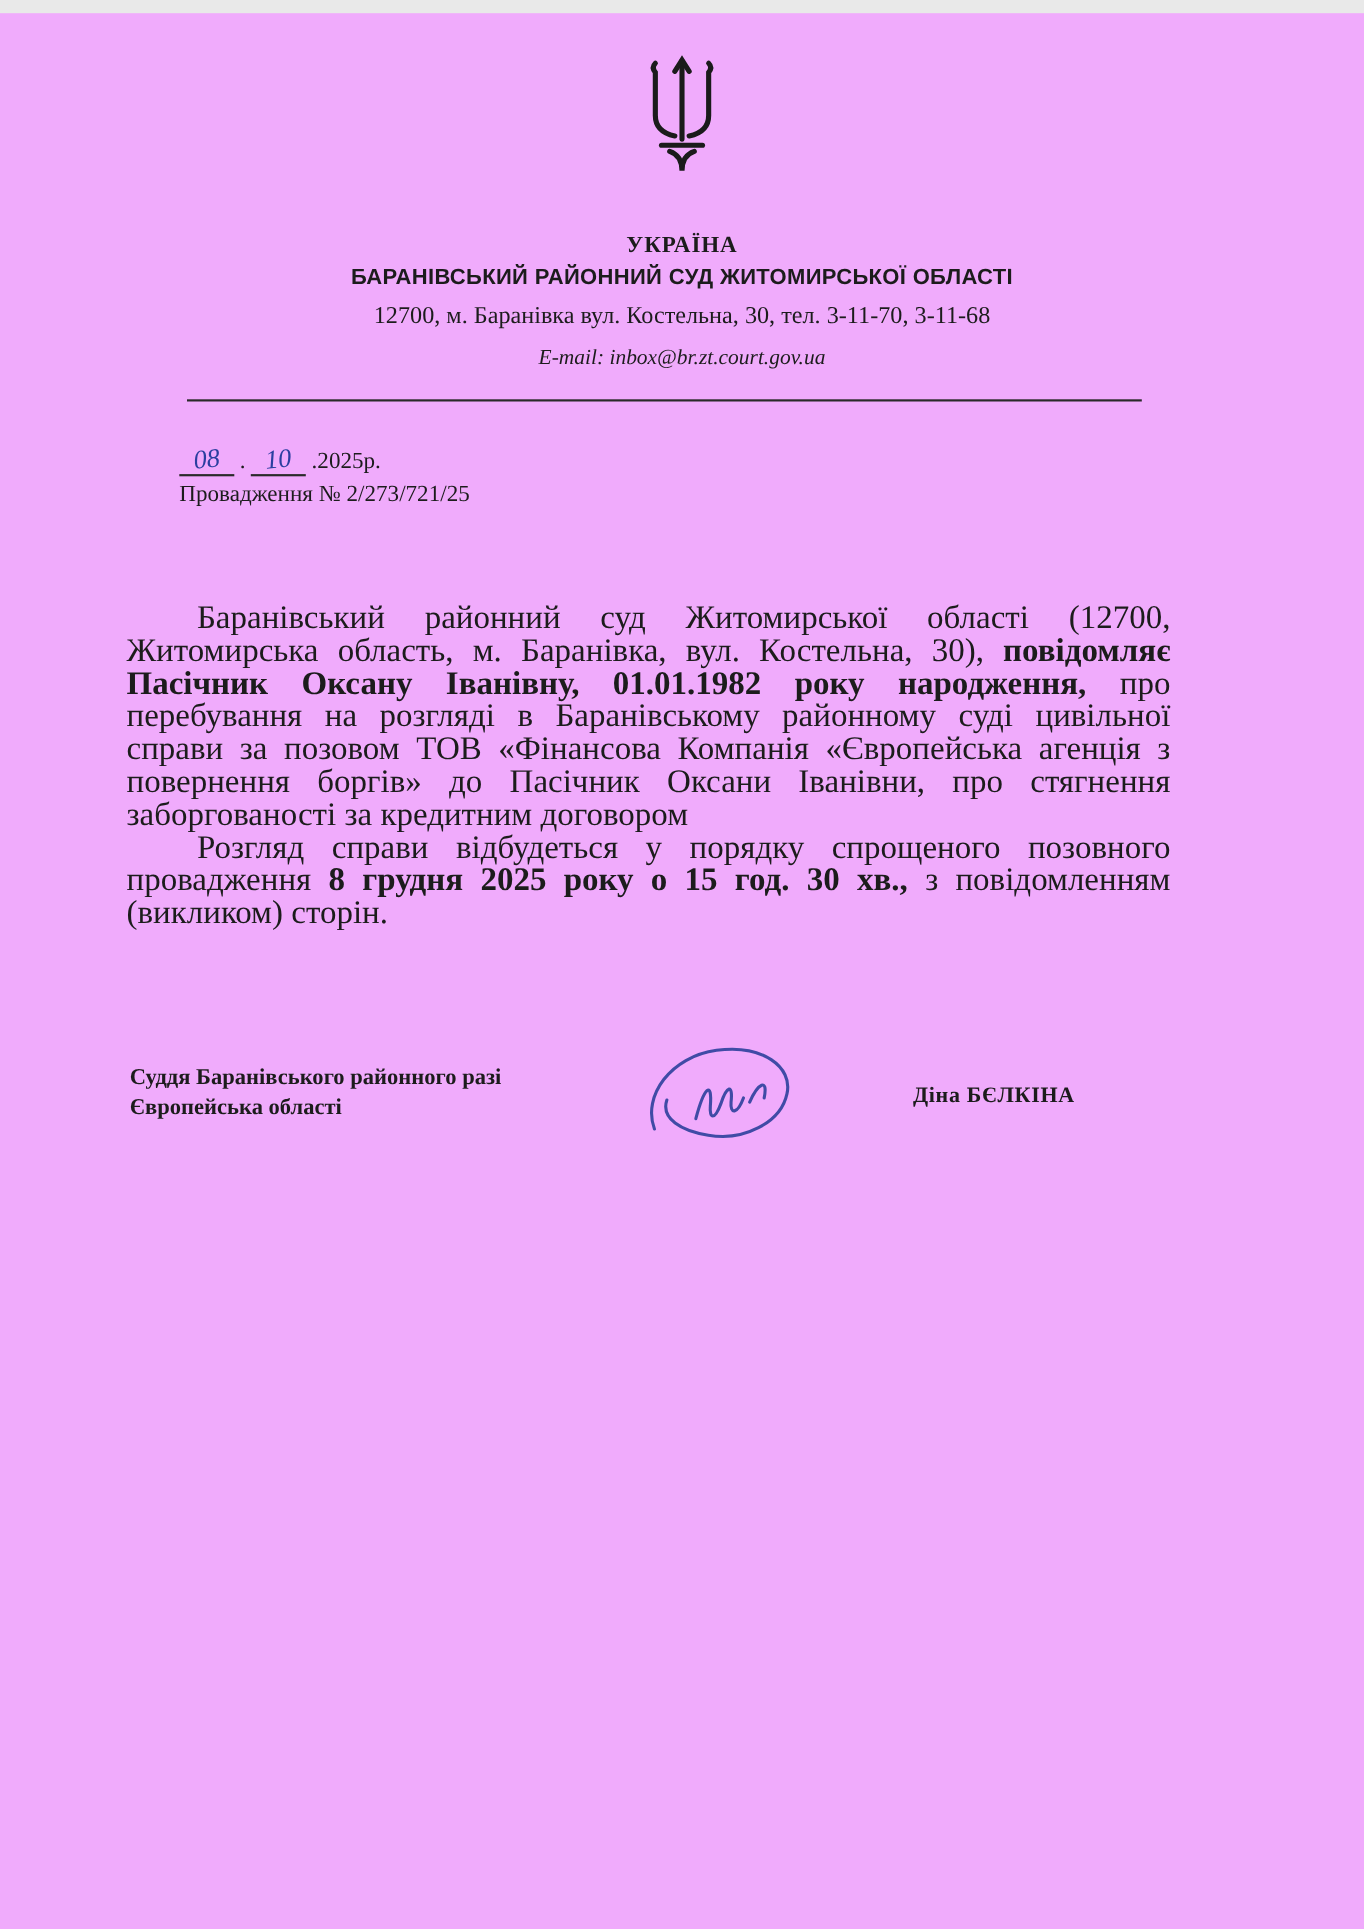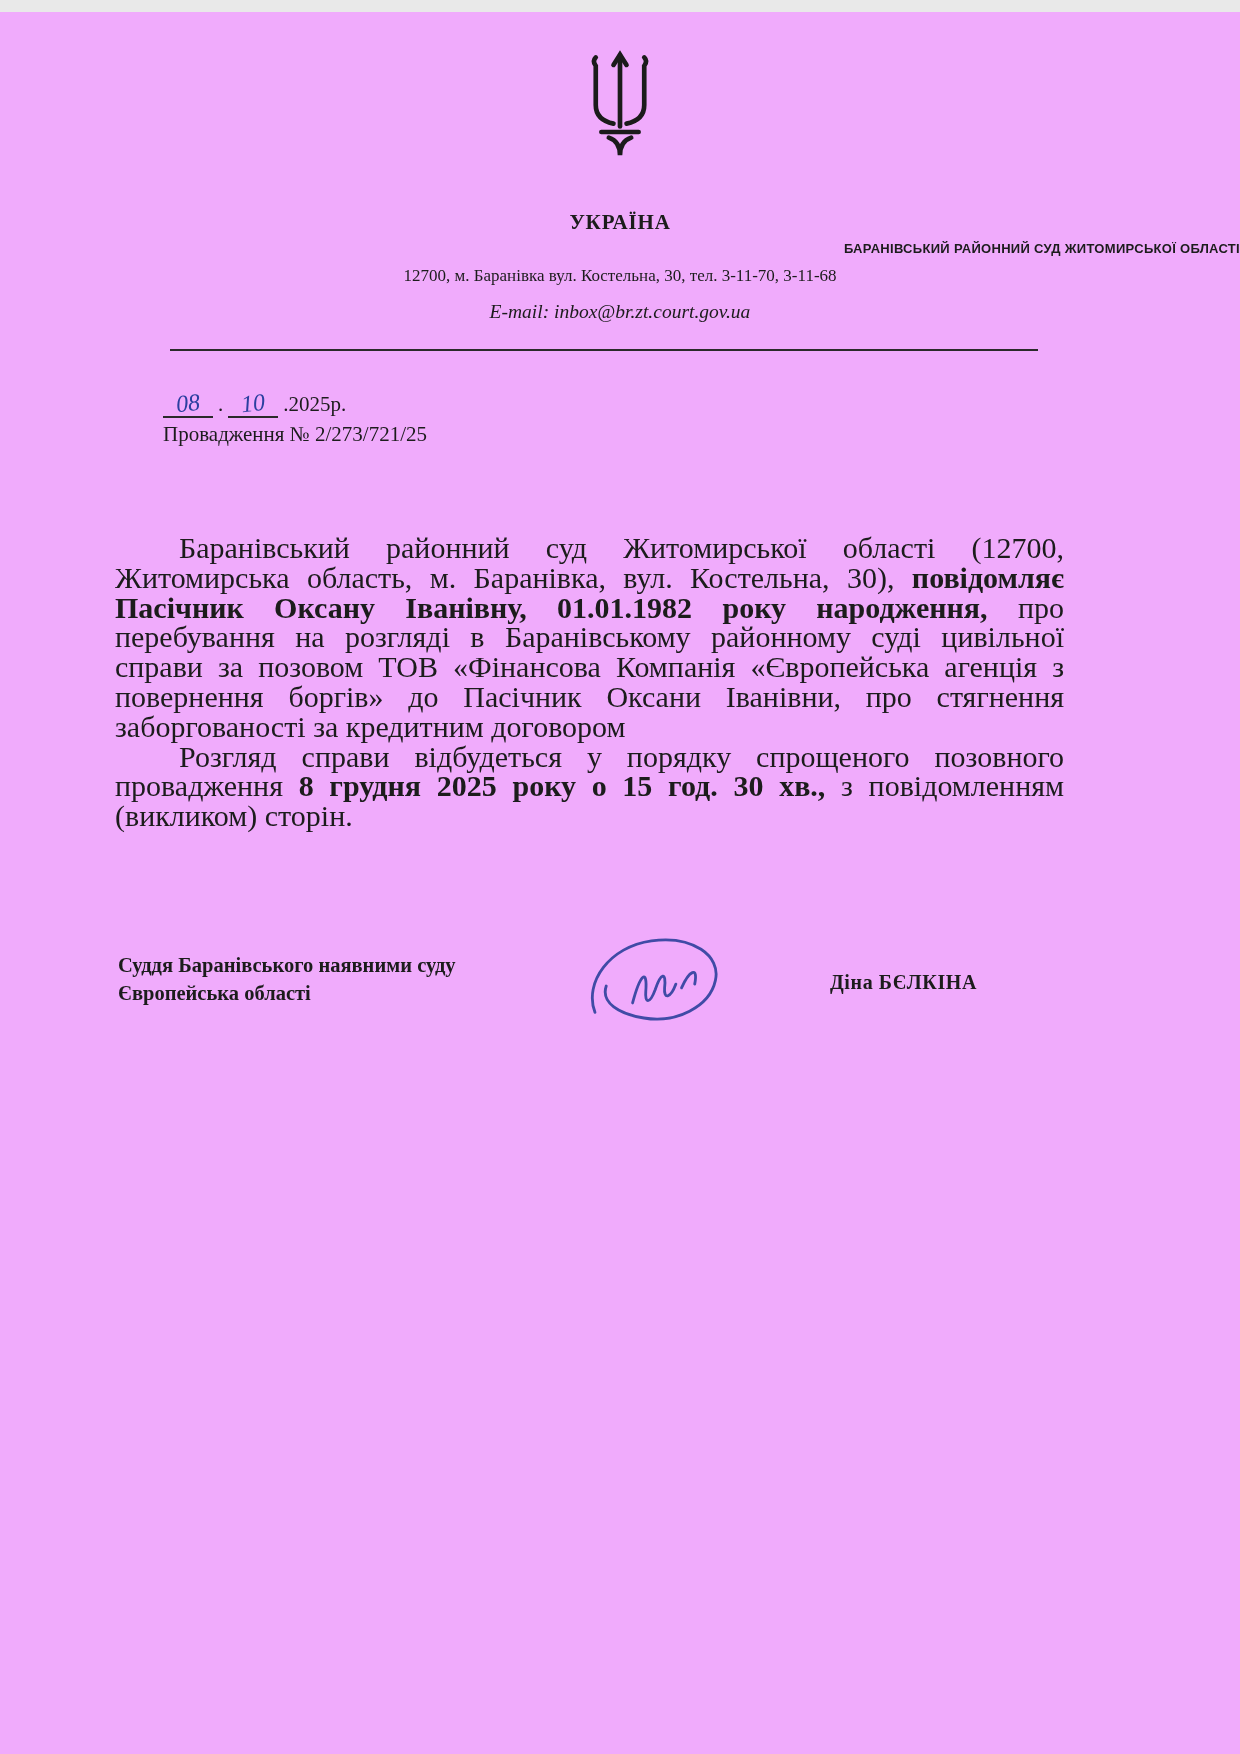--- a/index.html
+++ b/index.html
@@ -23,25 +23,24 @@
   .hdr-country {
     margin-top: 50px;
     font-size: 21px;
     font-weight: bold;
     letter-spacing: 0.8px;
   }
   .hdr-court {
     margin-top: 6px;
     font-family: "Liberation Sans", sans-serif;
     font-weight: bold;
-    font-size: 13px;
+    font-size: 20px;
     letter-spacing: 0.3px;
-    text-align: right;
   }
-  .hdr-addr { margin-top: 10px; font-size: 17px; }
+  .hdr-addr { margin-top: 10px; font-size: 22px; }
   .hdr-email { margin-top: 15px; font-size: 19.5px; font-style: italic; }
 
   .rule {
     margin: 26px 202px 0 170px;
     border-top: 2.5px solid #2a2a2a;
   }
 
   .meta {
     margin: 38px 0 0 163px;
     font-size: 21px;
@@ -120,21 +119,21 @@
     <div>Провадження № 2/273/721/25</div>
   </div>
 
   <div class="body-text">
     <p><span>Баранівський районний суд Житомирської області (12700, Житомирська область, м. Баранівка, вул. Костельна, 30), </span><b>повідомляє Пасічник Оксану Іванівну, 01.01.1982 року народження, </b><span>про перебування на розгляді в Баранівському районному суді цивільної справи за позовом  ТОВ «Фінансова Компанія «Європейська агенція з повернення боргів» до Пасічник Оксани Іванівни, про стягнення заборгованості за кредитним договором</span></p>
     <p><span>Розгляд справи  відбудеться у порядку спрощеного позовного провадження </span><b>8  грудня 2025 року о 15 год. 30 хв., </b><span>з повідомленням (викликом) сторін.</span></p>
   </div>
 
   <div class="sig-row">
     <div class="sig-left">
-      <div>Суддя Баранівського наявними суду</div>
+      <div>Суддя Баранівського районного разі</div>
       <div>Європейська області</div>
     </div>
     <div class="sig-scrawl">
       <svg viewBox="0 0 170 120" width="160" height="114" aria-hidden="true">
         <g fill="none" stroke="#32439f" stroke-width="3" stroke-linecap="round" opacity="0.92">
           <path d="M18 88 C 6 56, 34 18, 78 12 C 122 6, 152 28, 146 54 C 140 82, 104 100, 70 94 C 44 90, 24 78, 30 60"></path>
           <path d="M58 78 C 66 48, 74 40, 72 66 C 71 78, 76 80, 82 64 C 88 46, 94 44, 92 62 C 91 74, 98 74, 104 58"></path>
           <path d="M110 62 C 118 44, 128 38, 124 58"></path>
         </g>
       </svg>

